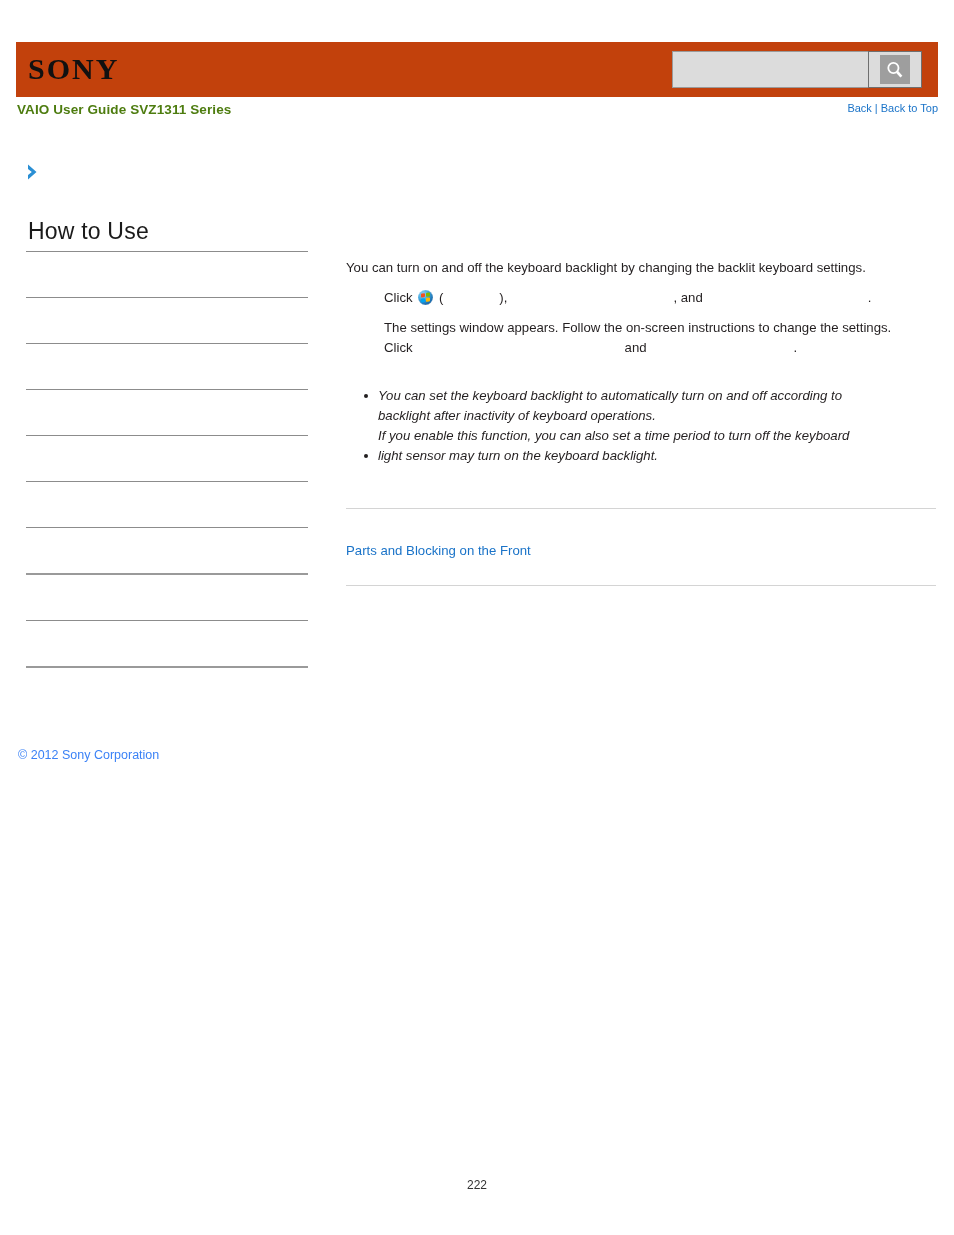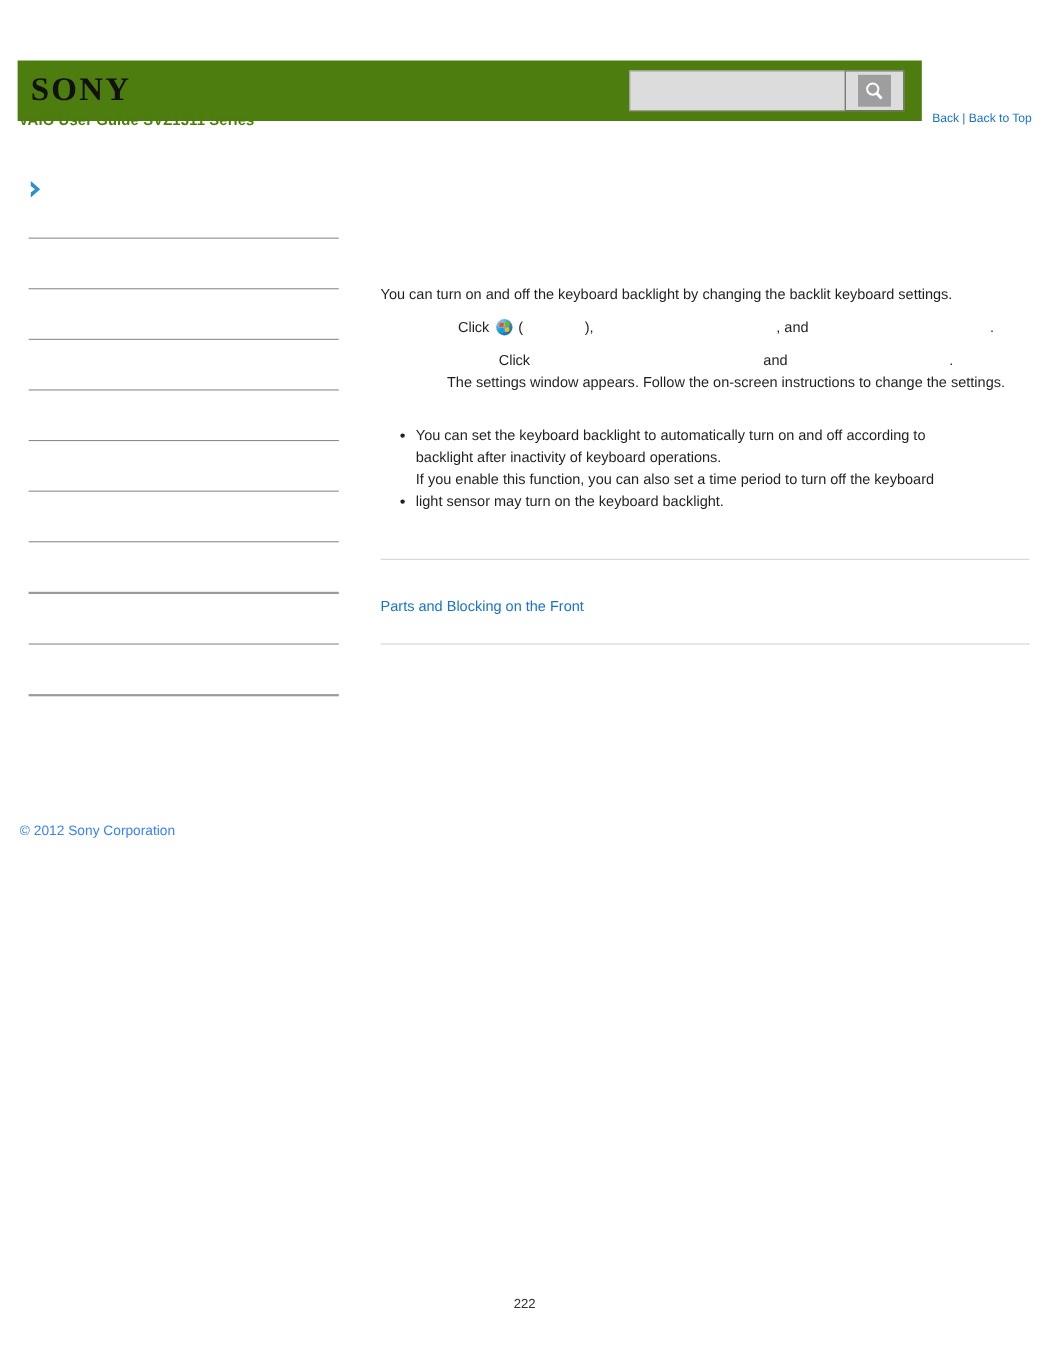--- a/index.html
+++ b/index.html
@@ -21,24 +21,24 @@
     position: relative;
     width: 954px;
     height: 1235px;
     overflow: hidden;
   }
 
   
   .header-band {
     position: absolute;
     left: 16px;
-    top: 55px;
-    width: 822px;
+    top: 42px;
+    width: 922px;
     height: 55px;
-    background: #4d7c0f;
+    background: #c2410c;
     box-sizing: border-box;
   }
   .sony-logo {
     position: absolute;
     left: 12px;
     top: 9px;
     font-family: "Liberation Serif", serif;
     font-weight: bold;
     font-size: 30px;
     letter-spacing: 2.0px;
@@ -191,21 +191,20 @@
   }
   .steps li {
     margin: 0 0 10px 0;
     line-height: 20px;
   }
   .steps li:last-child {
     margin-bottom: 0;
   }
   .step-line {
     display: block;
-    text-align: center;
   }
   .win-orb {
     display: inline-block;
     width: 15px;
     height: 15px;
     border-radius: 50%;
     vertical-align: -3px;
     margin: 0 2px;
     background: radial-gradient(circle at 35% 30%, #9fd8f5 0%, #3da7e0 38%, #1565a8 72%, #0d3f6d 100%);
     position: relative;
@@ -232,20 +231,21 @@
 
   .blank-term {
     display: inline-block;
     min-width: 4px;
   }
 
   .notes {
     margin: 28px 0 0 0;
     padding: 0 0 0 32px;
     list-style: none;
+    font-style: italic;
   }
   .notes > li {
     position: relative;
     line-height: 20px;
     margin: 0;
   }
   .notes > li::before {
     content: "";
     position: absolute;
     left: -14px;
@@ -319,20 +319,21 @@
     <a href="#">Back</a><span class="sep">|</span><a href="#">Back to Top</a>
   </div>
 
   <div class="chevron-icon">
     <svg width="16" height="18" viewBox="0 0 16 18" aria-hidden="true">
       <path d="M3 1.5 L11.5 9 L3 16.5 L3 12 L6.8 9 L3 6 Z" fill="#2a8fd4"></path>
     </svg>
   </div>
 
   <div class="sidebar">
+    <h1 class="sidebar-title">How to Use</h1>
     <div class="sidebar-rule"></div>
 
     <div class="sidebar-item">
       <span class="label"></span>
     </div>
     <div class="sidebar-rule"></div>
 
     <div class="sidebar-item">
       <span class="label"></span>
     </div>
@@ -382,22 +383,22 @@
       <li>
         <span class="step-line"><span>Click</span>&nbsp;<span class="win-orb"><span class="flag">
                 <i></i>
                 <i></i>
                 <i></i>
                 <i></i>
               </span></span>&nbsp;<span>(</span><span class="blank-term" style="min-width:56px"></span><span>),</span><span class="blank-term" style="min-width:166px"></span><span>, and</span><span class="blank-term" style="min-width:165px"></span><span>.</span></span>
       </li>
 
       <li>
+        <span class="step-line">The settings window appears. Follow the on-screen instructions to change the settings.</span>
         <span class="step-line"><span>Click</span><span class="blank-term" style="min-width:212px"></span><span>and</span><span class="blank-term" style="min-width:147px"></span><span>.</span></span>
-        <span class="step-line">The settings window appears. Follow the on-screen instructions to change the settings.</span>
       </li>
     </ol>
 
     <ul class="notes">
       <li>
         <span class="note-line">You can set the keyboard backlight to automatically turn on and off according to</span>
         <span class="note-line">backlight after inactivity of keyboard operations.</span>
         <span class="note-line">If you enable this function, you can also set a time period to turn off the keyboard</span>
       </li>
       <li>

